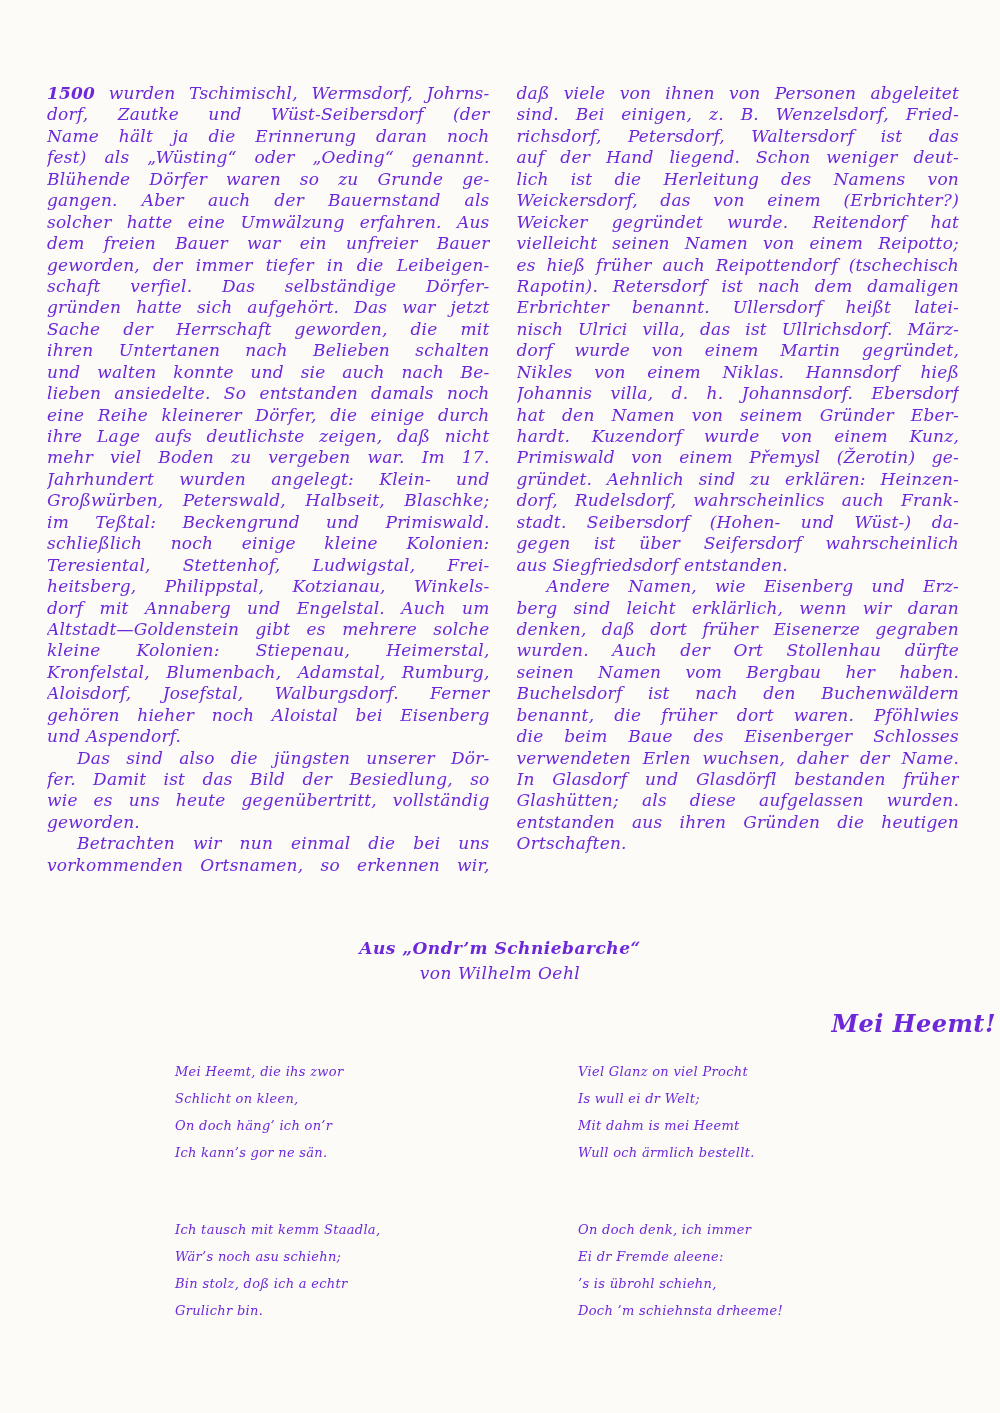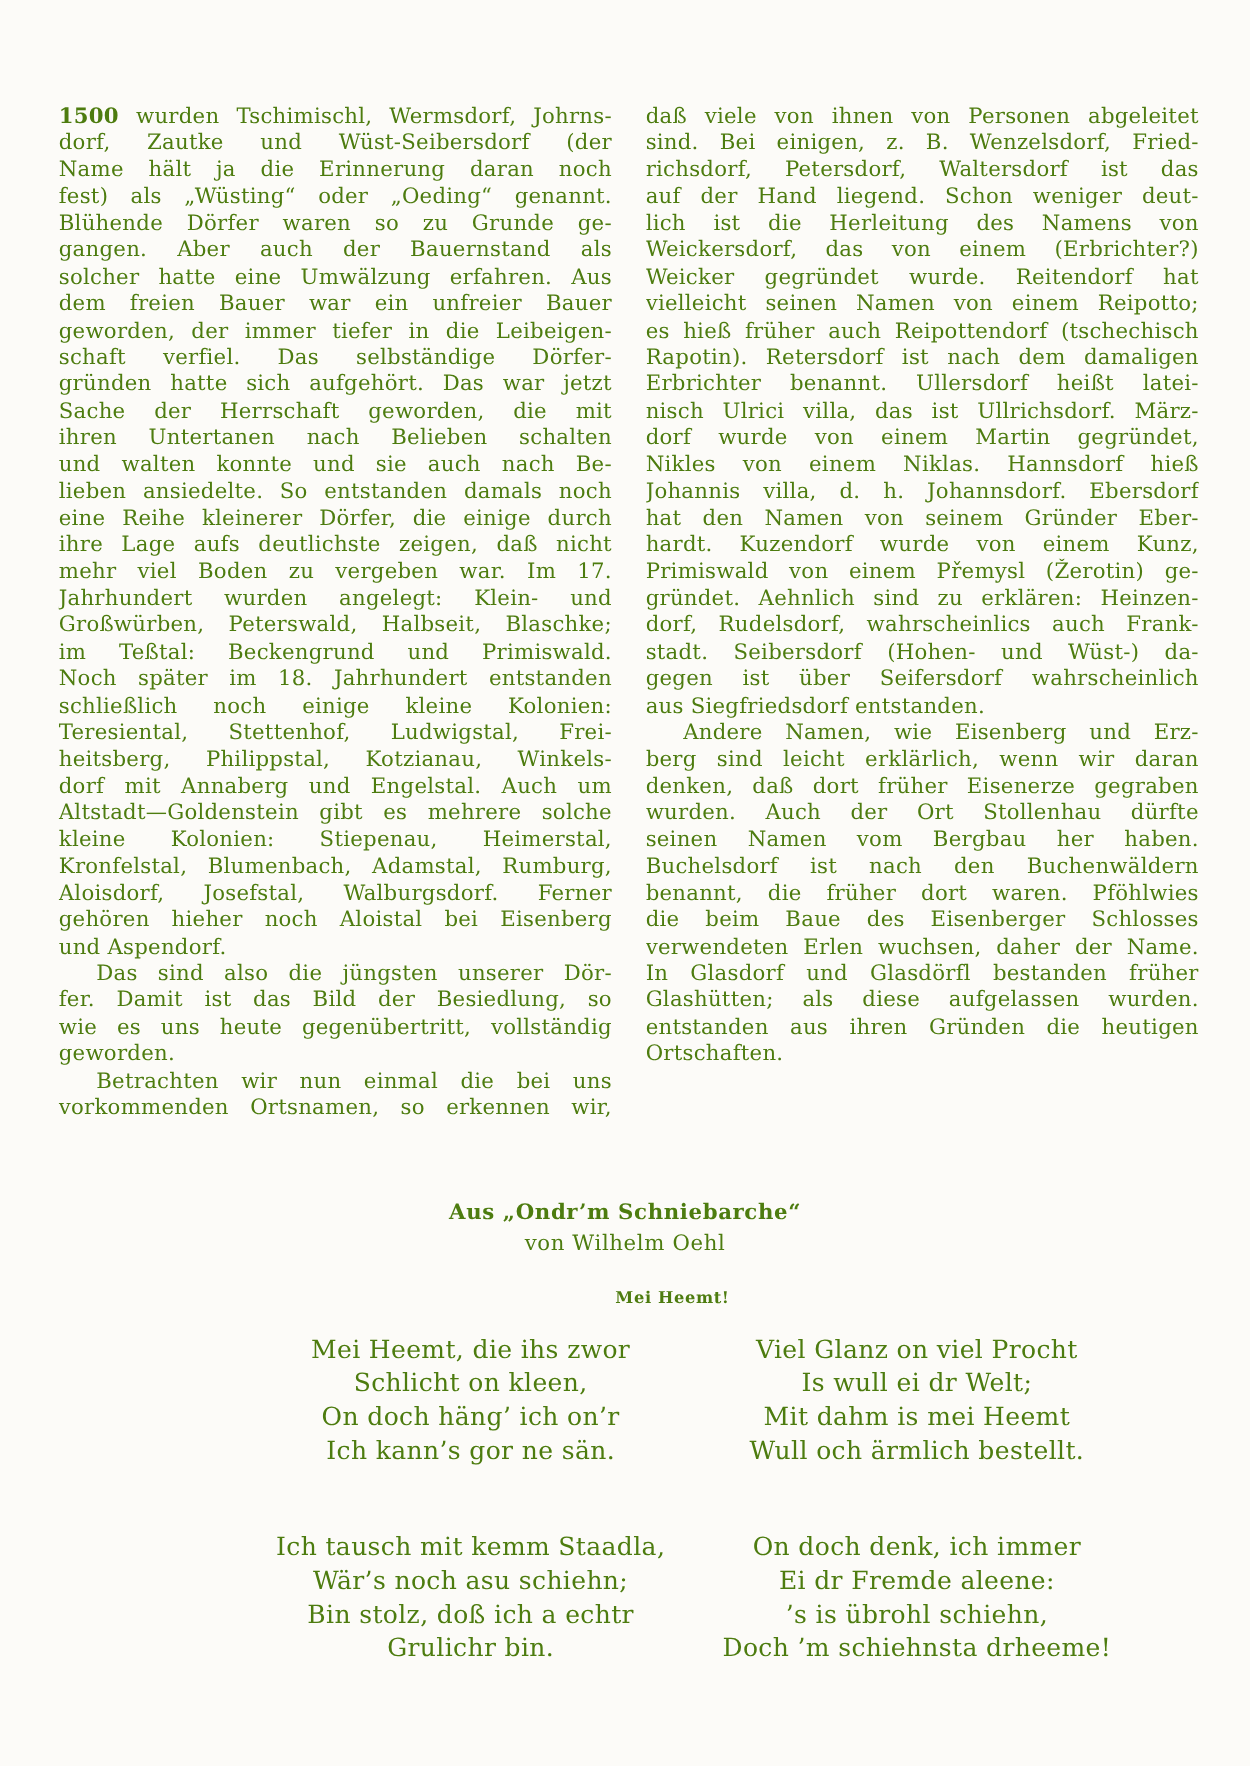--- a/index.html
+++ b/index.html
@@ -1,24 +1,25 @@
 <!DOCTYPE html>
 <html><head>
 <meta charset="utf-8">
 <style>
   html, body { margin: 0; padding: 0; background: #ffffff; }
   .page {
     position: relative;
     width: 1000px;
     height: 1413px;
     background: #fcfbf8;
-    color: #4d7c0f;
+    color: #6d28d9;
     font-family: "DejaVu Serif", "Liberation Serif", serif;
     overflow: hidden;
     box-sizing: border-box;
+    font-style: italic;
   }
   .article {
     display: flex;
     gap: 27px;
     padding: 83px 41px 0 47px;
   }
   .col { width: 443px; overflow: hidden; }
   .line {
     font-size: 17px;
     line-height: 21.45px;
@@ -37,40 +38,39 @@
     font-weight: bold;
     letter-spacing: 0.5px;
   }
   .poem-byline {
     margin-top: 5px;
     font-size: 17px;
     letter-spacing: 0.5px;
   }
   .poem-title {
     margin: 26px 4px 0 80px;
-    font-size: 13px;
+    font-size: 24px;
     font-weight: bold;
-    text-align: center;
+    text-align: right;
     letter-spacing: 0.5px;
   }
   .stanza-grid {
     display: grid;
     grid-template-columns: 403px auto;
     row-gap: 50px;
     justify-content: start;
     padding-left: 175px;
     margin-top: 20px;
   }
   .poem-line {
-    font-size: 20px;
+    font-size: 13px;
     line-height: 27px;
     height: 27px;
     white-space: nowrap;
     letter-spacing: 0.3px;
-    text-align: center;
   }
 </style>
 </head>
 <body>
 
 <div class="page">
 
   <div class="article">
     <div class="col">
         <div class="line"><b>1500</b> wurden Tschimischl, Wermsdorf, Johrns-</div>
@@ -87,21 +87,20 @@
         <div class="line">Sache der Herrschaft geworden, die mit</div>
         <div class="line">ihren Untertanen nach Belieben schalten</div>
         <div class="line">und walten konnte und sie auch nach Be-</div>
         <div class="line">lieben ansiedelte. So entstanden damals noch</div>
         <div class="line">eine Reihe kleinerer Dörfer, die einige durch</div>
         <div class="line">ihre Lage aufs deutlichste zeigen, daß nicht</div>
         <div class="line">mehr viel Boden zu vergeben war. Im 17.</div>
         <div class="line">Jahrhundert wurden angelegt: Klein- und</div>
         <div class="line">Großwürben, Peterswald, Halbseit, Blaschke;</div>
         <div class="line">im Teßtal: Beckengrund und Primiswald.</div>
-        <div class="line">Noch später im 18. Jahrhundert entstanden</div>
         <div class="line">schließlich noch einige kleine Kolonien:</div>
         <div class="line">Teresiental, Stettenhof, Ludwigstal, Frei-</div>
         <div class="line">heitsberg, Philippstal, Kotzianau, Winkels-</div>
         <div class="line">dorf mit Annaberg und Engelstal. Auch um</div>
         <div class="line">Altstadt—Goldenstein gibt es mehrere solche</div>
         <div class="line">kleine Kolonien: Stiepenau, Heimerstal,</div>
         <div class="line">Kronfelstal, Blumenbach, Adamstal, Rumburg,</div>
         <div class="line">Aloisdorf, Josefstal, Walburgsdorf. Ferner</div>
         <div class="line">gehören hieher noch Aloistal bei Eisenberg</div>
         <div class="line end">und Aspendorf.</div>

